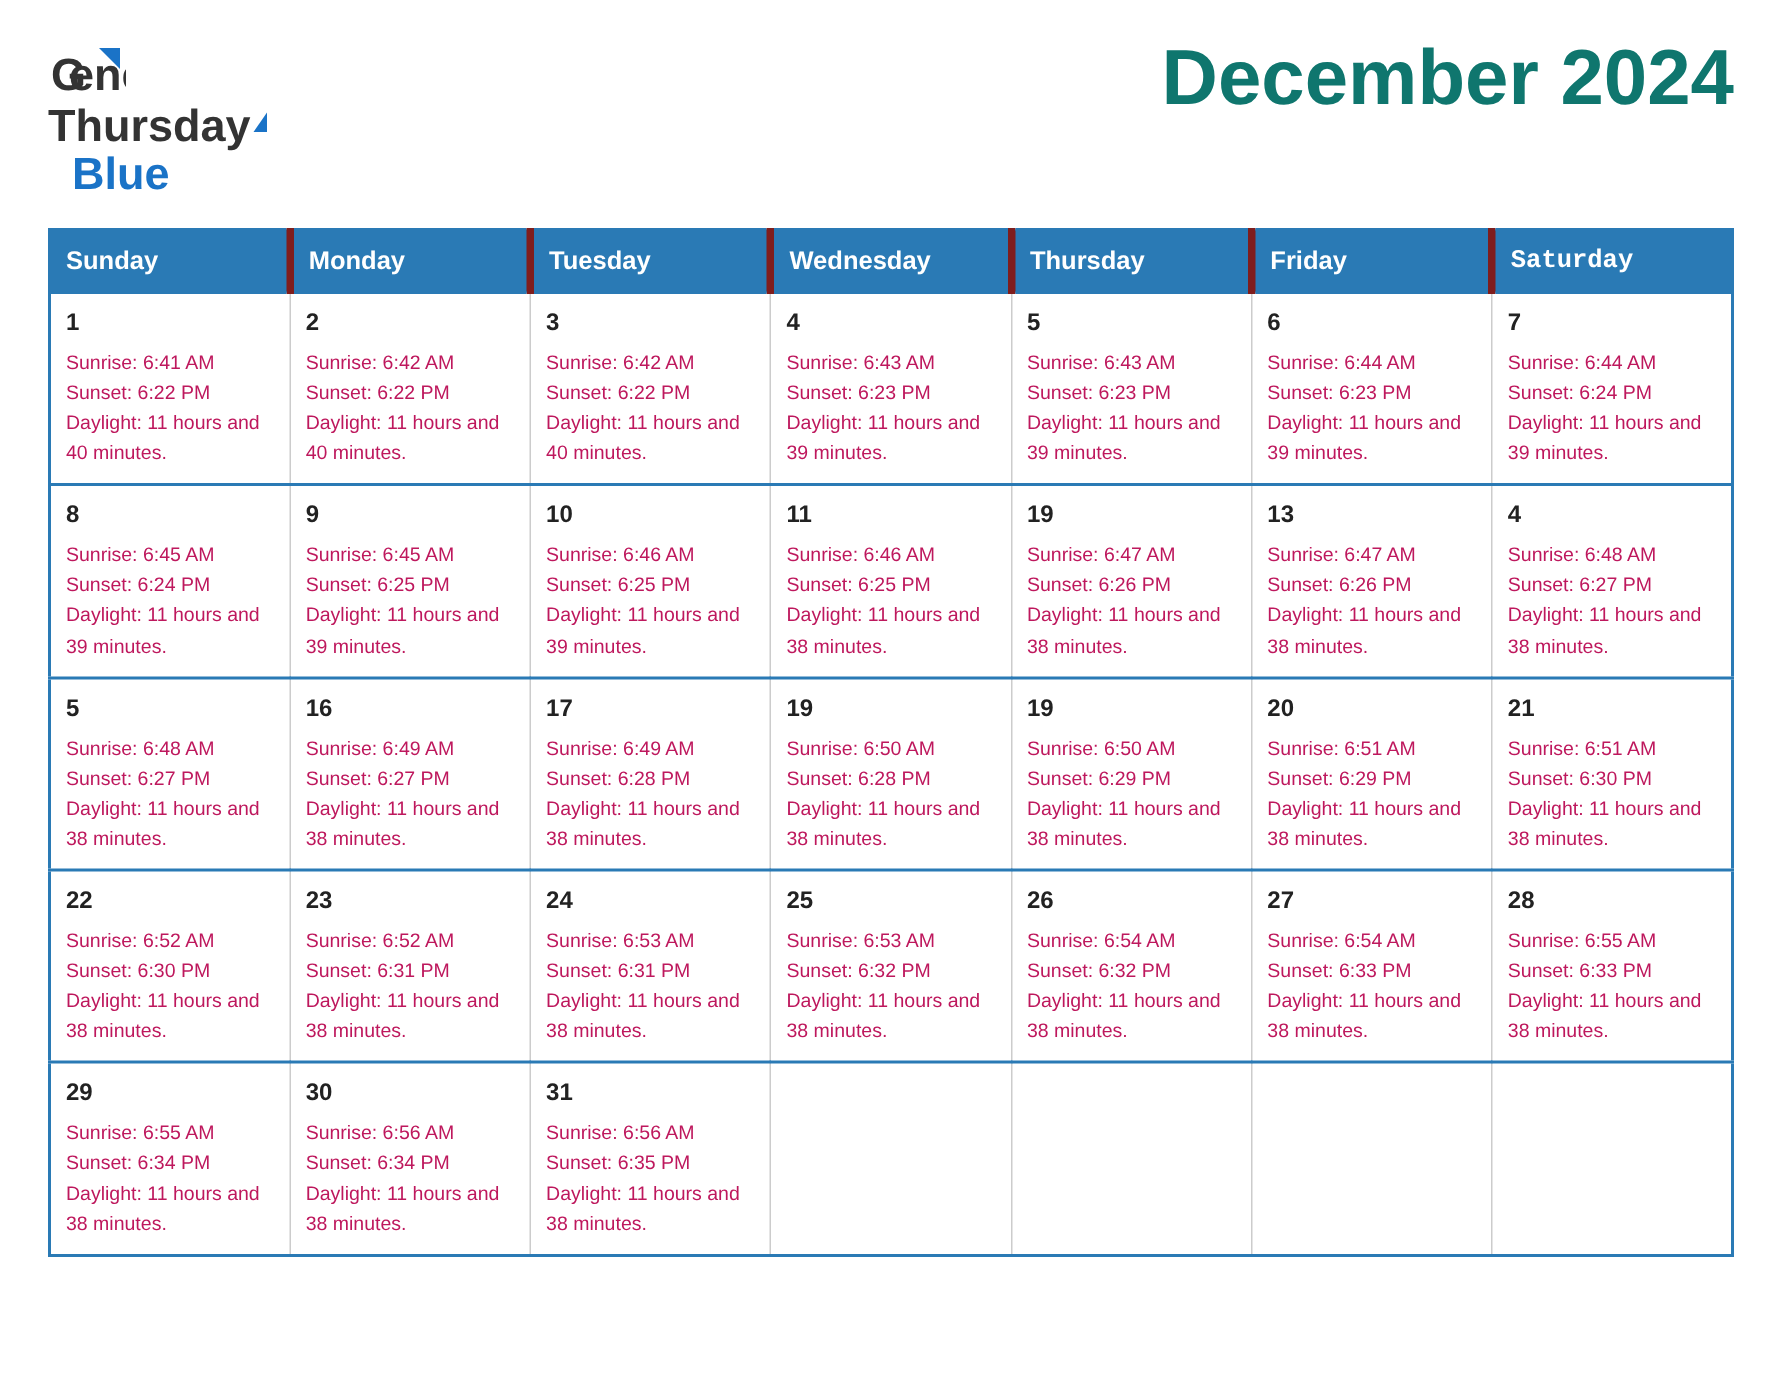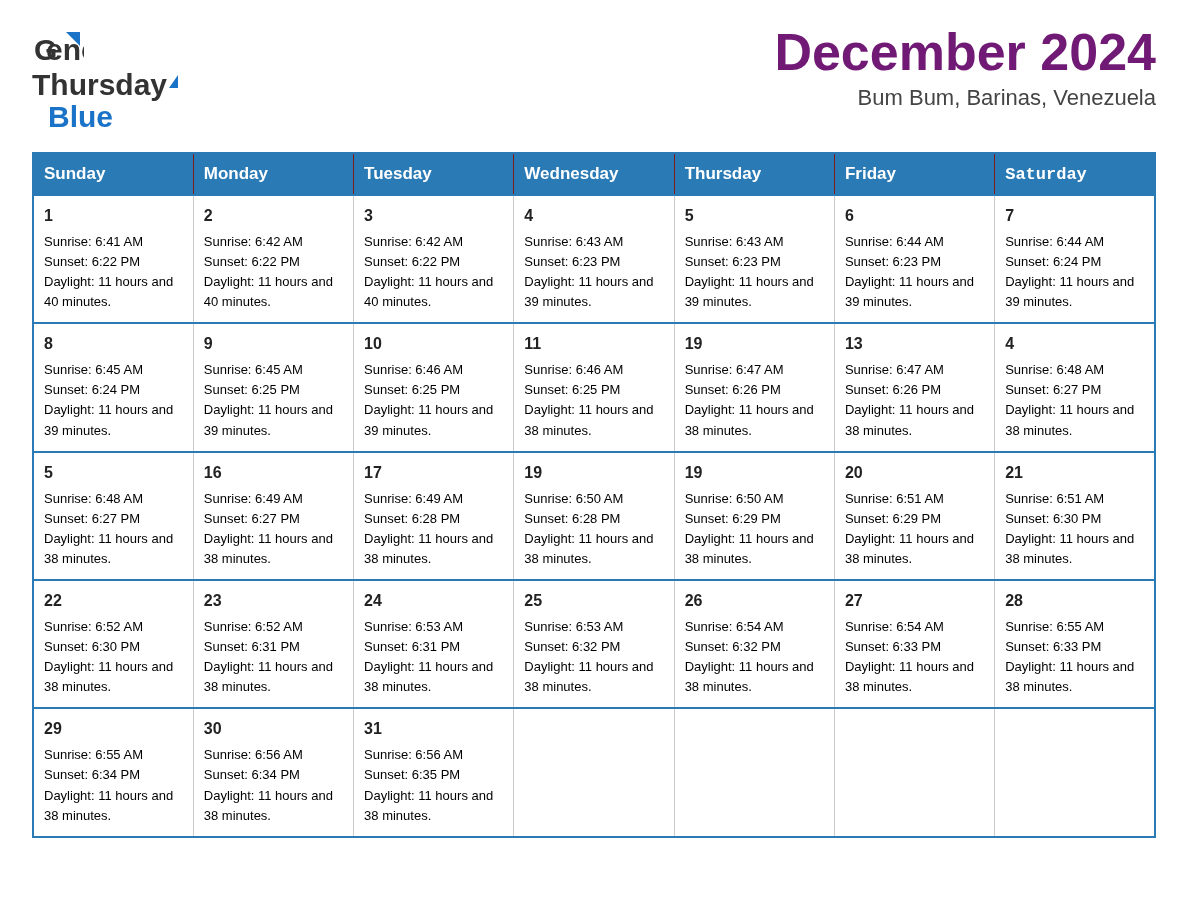--- a/index.html
+++ b/index.html
@@ -29,21 +29,21 @@
       align-items: flex-start;
     }
 
     .title-area {
       text-align: right;
     }
 
     .main-title {
       font-size: 52px;
       font-weight: bold;
-      color: #701a75;
+      color: #0f766e;
       line-height: 1.1;
     }
 
     .subtitle {
       font-size: 22px;
       color: #444;
       margin-top: 4px;
     }
 
     
@@ -53,21 +53,21 @@
       border: 2px solid #2a7ab5;
     }
 
     .calendar-table thead tr th {
       background-color: #2a7ab5;
       color: #fff;
       font-size: 17px;
       font-weight: 600;
       padding: 10px 10px;
       text-align: left;
-      border-right: 1px solid #7f1d1d;
+      border-right: 5px solid #7f1d1d;
     }
 
     .calendar-table thead tr th:last-child {
       border-right: none;
       font-family: Liberation Mono, monospace;
     }
 
     .calendar-table tbody tr {
       border-top: 2px solid #2a7ab5;
     }
@@ -88,21 +88,21 @@
 
     .day-number {
       font-size: 16px;
       font-weight: bold;
       color: #222;
       margin-bottom: 3px;
       display: block;
     }
 
     .day-info {
-      color: #000000;
+      color: #be185d;
       font-size: 13px;
     }
 
     .empty-cell {
       background: #fff;
     }
 
     
     .logo-wrapper {
       display: flex;
@@ -132,21 +132,20 @@
         <span style="font-size:30px; font-weight:bold; color:#333;">Thursday</span>
         <span style="display:inline-block; width:0; height:0; border-left:9px solid transparent; border-right:0px solid transparent; border-bottom:13px solid #1a73c7; margin: 0 0 0 2px; position:relative; top:-4px;"></span>
       </div>
       <div style="margin-top:-2px;">
         <span style="font-size:30px; font-weight:bold; color:#1a73c7; margin-left:16px;">Blue</span>
       </div>
     </div>
 
     <div class="title-area">
       <div class="main-title">December 2024</div>
-      <div class="subtitle">Bum Bum, Barinas, Venezuela</div>
     </div>
   </div>
 
   <table class="calendar-table">
     <thead>
       <tr>
         <th>Sunday</th>
         <th>Monday</th>
         <th>Tuesday</th>
         <th>Wednesday</th>

